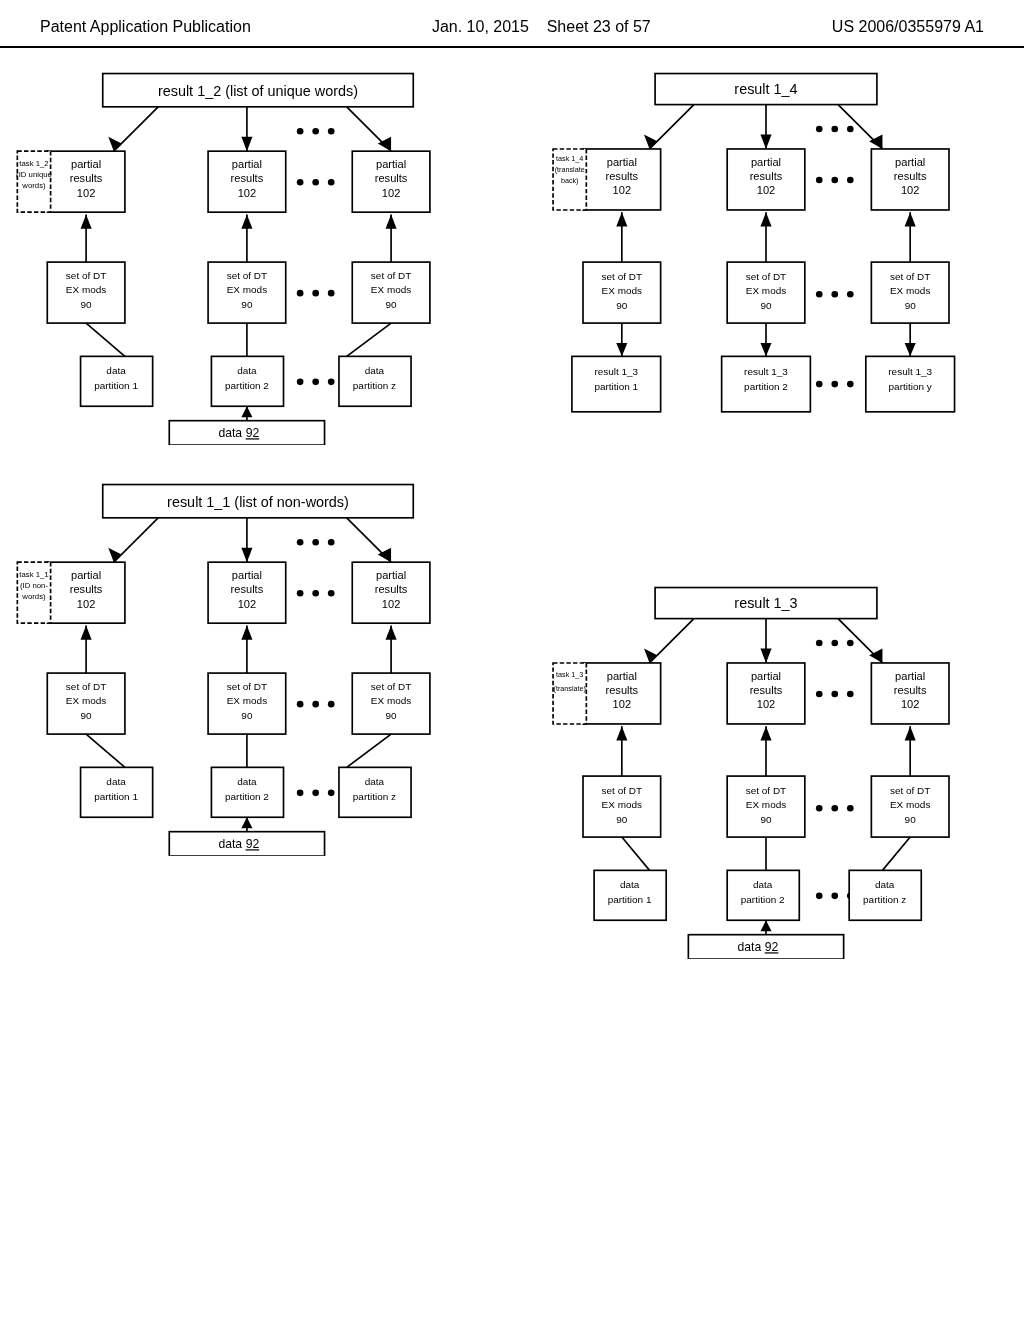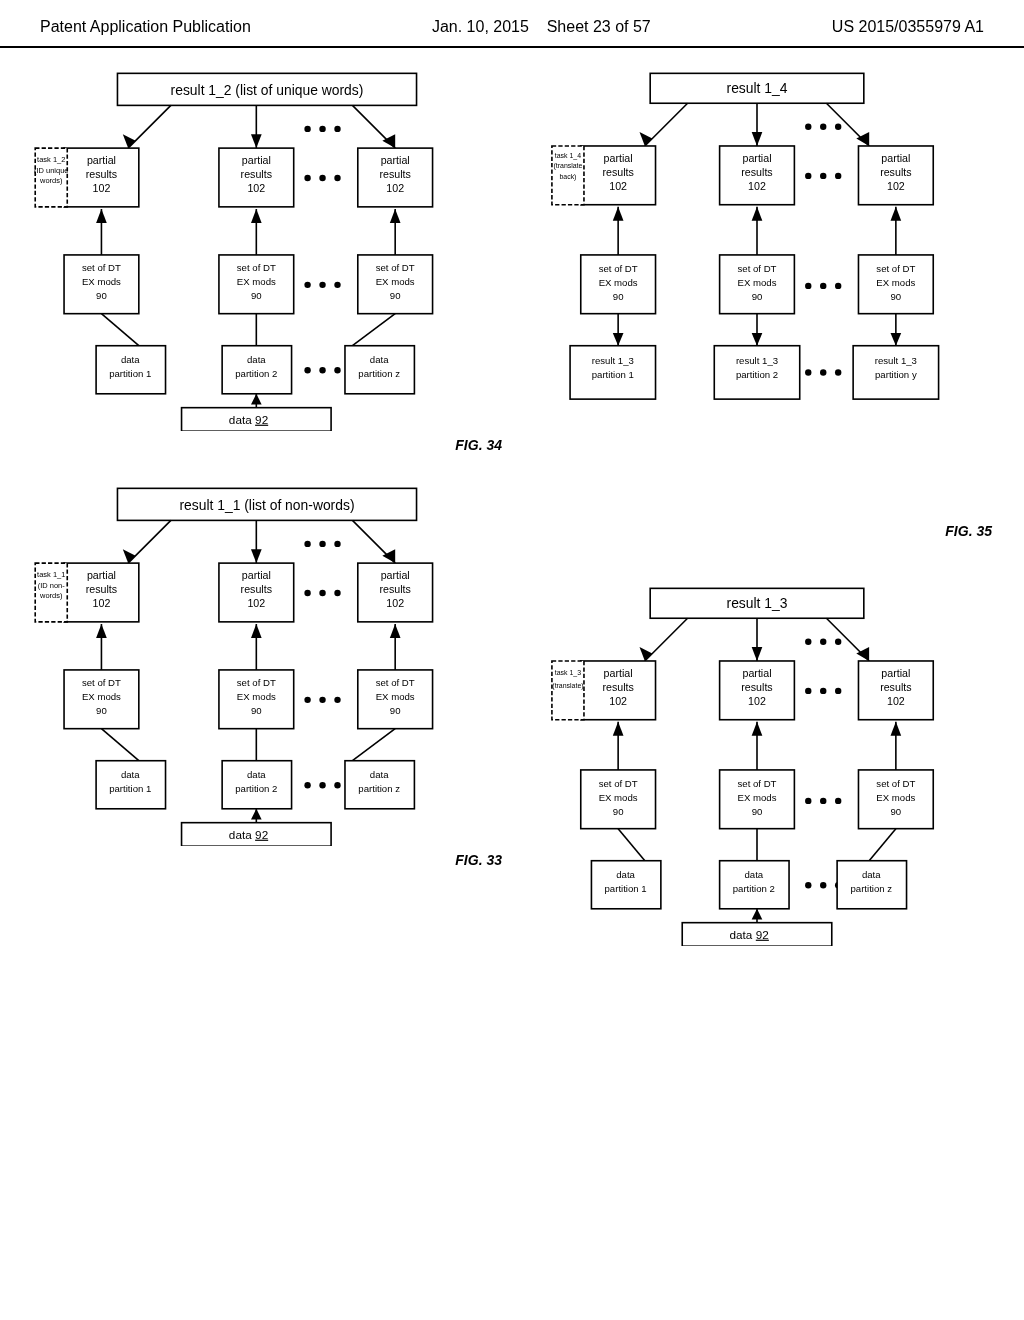--- a/index.html
+++ b/index.html
@@ -15,21 +15,21 @@
     .header {
       display: flex;
       justify-content: space-between;
       align-items: center;
       padding: 18px 40px 10px 40px;
       border-bottom: 2px solid #000;
     }
 
     .content {
       display: flex;
-      padding: 20px 32px;
+      padding: 20px 14px;
       gap: 20px;
       height: calc(100% - 70px);
     }
 
     .left-col {
       flex: 1;
       display: flex;
       flex-direction: column;
       gap: 30px;
     }
@@ -63,21 +63,21 @@
   </style>
 </head>
 <body>
 
 <div class="header">
   <span>Patent Application Publication</span>
   <span>
     <span>Jan. 10, 2015</span>&nbsp;&nbsp;&nbsp;
     <span>Sheet 23 of 57</span>
   </span>
-  <span>US 2015/0355979 A1</span>
+  <span>US 2006/0355979 A1</span>
 </div>
 
 <div class="content">
 
   <div class="left-col">
 
     <div class="diagram">
       <svg viewBox="0 0 440 340" xmlns="http://www.w3.org/2000/svg" style="width:100%;height:auto;">
 
         <rect x="80" y="5" width="280" height="30" fill="white" stroke="black" stroke-width="1.5"></rect>
@@ -166,21 +166,20 @@
         <text x="325" y="276" text-anchor="middle" font-size="9" font-family="Arial">data</text>
         <text x="325" y="289" text-anchor="middle" font-size="9" font-family="Arial">partition z</text>
 
         <line x1="210" y1="318" x2="210" y2="305" stroke="black" stroke-width="1.5"></line>
         <polygon points="210,305 205,315 215,315" fill="black"></polygon>
 
         <rect x="140" y="318" width="140" height="22" fill="white" stroke="black" stroke-width="1.5"></rect>
         <text x="195" y="333" text-anchor="middle" font-size="11" font-family="Arial">data </text>
         <text x="215" y="333" text-anchor="middle" font-size="11" font-family="Arial" text-decoration="underline">92</text>
       </svg>
-      <div class="fig-label"><span>FIG. 34</span></div>
     </div>
 
     <div class="diagram">
       <svg viewBox="0 0 440 340" xmlns="http://www.w3.org/2000/svg" style="width:100%;height:auto;">
 
         <rect x="80" y="5" width="280" height="30" fill="white" stroke="black" stroke-width="1.5"></rect>
         <text x="220" y="25" text-anchor="middle" font-size="13" font-family="Arial">result 1_1 (list of non-words)</text>
 
         <line x1="130" y1="35" x2="90" y2="75" stroke="black" stroke-width="1.5"></line>
         <polygon points="90,75 85,62 97,68" fill="black"></polygon>
@@ -262,21 +261,20 @@
         <text x="325" y="276" text-anchor="middle" font-size="9" font-family="Arial">data</text>
         <text x="325" y="289" text-anchor="middle" font-size="9" font-family="Arial">partition z</text>
 
         <line x1="210" y1="318" x2="210" y2="305" stroke="black" stroke-width="1.5"></line>
         <polygon points="210,305 205,315 215,315" fill="black"></polygon>
 
         <rect x="140" y="318" width="140" height="22" fill="white" stroke="black" stroke-width="1.5"></rect>
         <text x="195" y="333" text-anchor="middle" font-size="11" font-family="Arial">data </text>
         <text x="215" y="333" text-anchor="middle" font-size="11" font-family="Arial" text-decoration="underline">92</text>
       </svg>
-      <div class="fig-label"><span>FIG. 33</span></div>
     </div>
   </div>
 
   <div class="right-col">
 
     <div class="diagram">
       <svg viewBox="0 0 440 420" xmlns="http://www.w3.org/2000/svg" style="width:100%;height:auto;">
 
         <rect x="120" y="5" width="200" height="28" fill="white" stroke="black" stroke-width="1.5"></rect>
         <text x="220" y="23" text-anchor="middle" font-size="13" font-family="Arial">result 1_4</text>
@@ -357,21 +355,20 @@
         <text x="220" y="290" text-anchor="middle" font-size="9" font-family="Arial">partition 2</text>
 
         <circle cx="268" cy="285" r="3" fill="black"></circle>
         <circle cx="282" cy="285" r="3" fill="black"></circle>
         <circle cx="296" cy="285" r="3" fill="black"></circle>
 
         <rect x="310" y="260" width="80" height="50" fill="white" stroke="black" stroke-width="1.5"></rect>
         <text x="350" y="277" text-anchor="middle" font-size="9" font-family="Arial">result 1_3</text>
         <text x="350" y="290" text-anchor="middle" font-size="9" font-family="Arial">partition y</text>
       </svg>
-      <div class="fig-label"><span>FIG. 35</span></div>
     </div>
 
     <div class="diagram">
       <svg viewBox="0 0 440 340" xmlns="http://www.w3.org/2000/svg" style="width:100%;height:auto;">
 
         <rect x="120" y="5" width="200" height="28" fill="white" stroke="black" stroke-width="1.5"></rect>
         <text x="220" y="23" text-anchor="middle" font-size="13" font-family="Arial">result 1_3</text>
 
         <line x1="155" y1="33" x2="115" y2="73" stroke="black" stroke-width="1.5"></line>
         <polygon points="115,73 110,60 122,66" fill="black"></polygon>

